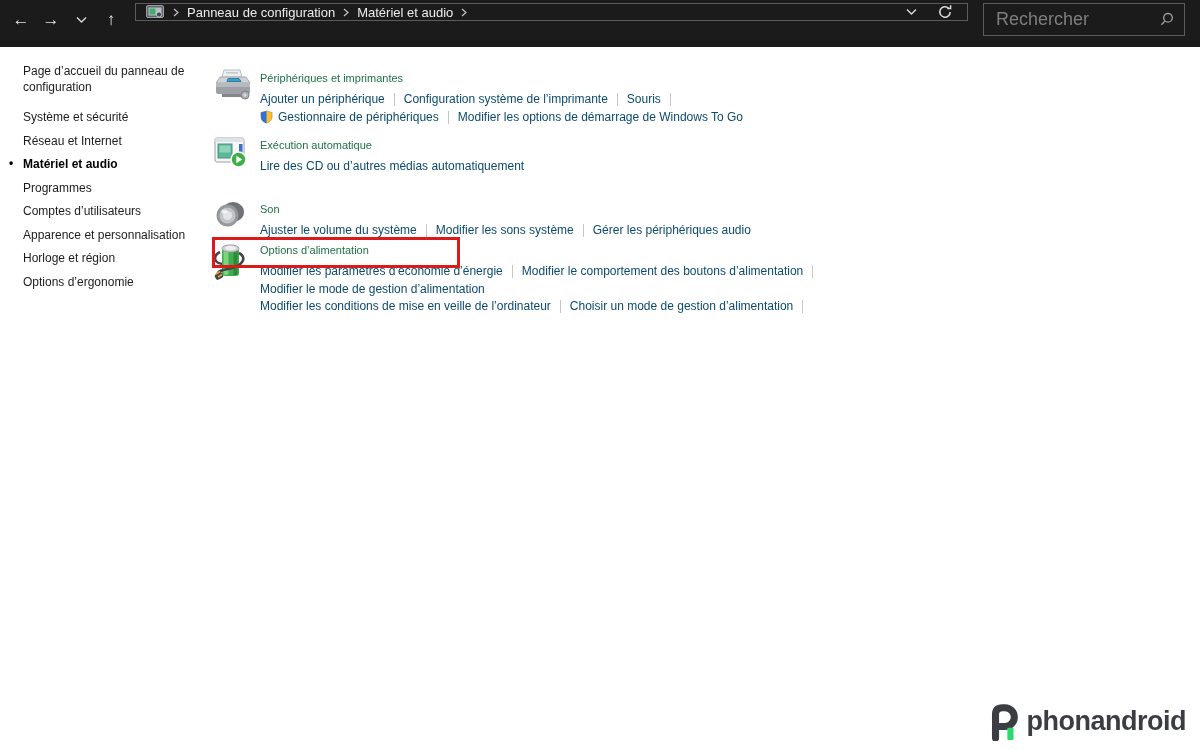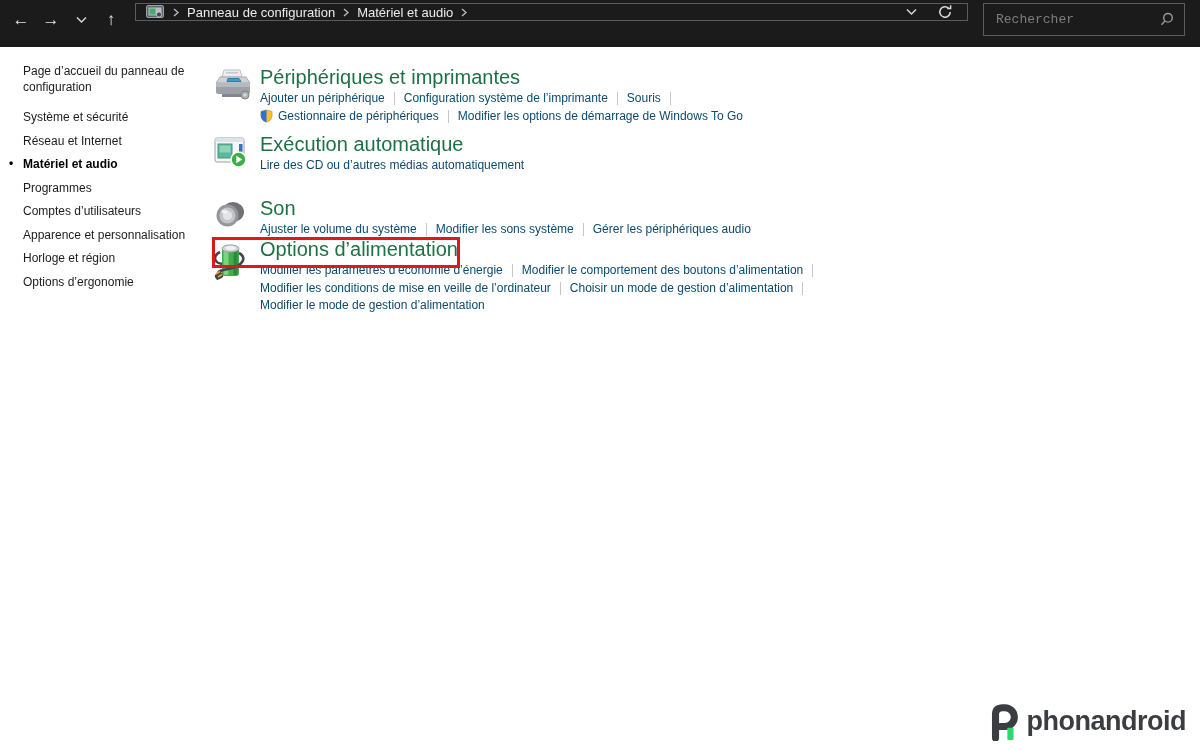--- a/index.html
+++ b/index.html
@@ -33,40 +33,40 @@
   .addr-right { margin-left:auto; display:flex; align-items:center; gap:20px; padding-right:4px; }
   .addr-drop, .addr-refresh { display:inline-flex; cursor:pointer; }
 
   .searchbox {
     position:absolute; left:983px; top:3px; width:202px; height:33px;
     border:1px solid #5c5c5c; background:#1b1b1b;
     display:flex; align-items:center; padding:0 10px;
   }
   .searchbox input {
     flex:1; min-width:0; background:transparent; border:none; outline:none;
-    color:#cfcfcf; font-size:13px; font-family:Liberation Mono, monospace;
+    color:#cfcfcf; font-size:18px; font-family:Liberation Sans, sans-serif;
   }
   .searchbox input::placeholder { color:#7e7e7e; }
   .search-icon { display:inline-flex; margin-left:6px; cursor:pointer; }
 
   
   .sidebar { position:absolute; left:23px; top:63px; width:182px; }
   .side-item {
     position:relative; font-size:12px; line-height:16px; margin-bottom:7.5px;
     color:#1c1c1c; cursor:pointer;
   }
   .side-item:first-child { margin-bottom:14px; }
   .side-item.active { font-weight:bold; color:#000; }
   .side-item .bullet { position:absolute; left:-14px; top:-1px; font-size:12px; }
 
   
   .section { position:absolute; left:260px; }
   .sec-icon { position:absolute; left:-46px; top:0; width:38px; height:44px; cursor:pointer; }
   .sec-title {
-    display:inline-block; font-size:20px; line-height:19px; margin:0 0 3px 0;
+    display:inline-block; font-size:11px; line-height:19px; margin:0 0 3px 0;
     color:#1e7145; cursor:pointer; text-decoration:none;
   }
   .task-row { display:flex; align-items:center; font-size:12px; line-height:17.5px; white-space:nowrap; }
   .task-link { color:#0c4a6e; cursor:pointer; text-decoration:none; }
   .sep { display:inline-block; width:1px; height:13px; background:#c6c6c6; margin:0 9px; }
   .shield { display:inline-flex; margin-right:5px; }
 
   
   .highlight-rect {
     position:absolute; left:212px; top:237px; width:248px; height:31px;
@@ -234,26 +234,26 @@
     <path d="M25 13 C 33 17, 30 26, 14 29 C 8 30, 4 31, 4 34" fill="none" stroke="#41454c" stroke-width="2.6"></path>
     <rect x="1" y="33" width="8" height="6" rx="2" fill="#41454c" transform="rotate(-28 5 36)"></rect>
     <path d="M2 34 L6 31.5 M4 37 L8 34.5" stroke="#e8a33d" stroke-width="1.6"></path>
   </svg></span>
       <div class="sec-body"><a class="sec-title">Options d’alimentation</a><div class="task-row">
           <a class="task-link">Modifier les paramètres d’économie d’énergie</a>
           <span class="sep"></span>
           <a class="task-link">Modifier le comportement des boutons d’alimentation</a>
           <span class="sep"></span>
         </div><div class="task-row">
+          <a class="task-link">Modifier le mode de gestion d’alimentation</a>
+        </div><div class="task-row">
           <a class="task-link">Modifier les conditions de mise en veille de l’ordinateur</a>
           <span class="sep"></span>
           <a class="task-link">Choisir un mode de gestion d’alimentation</a>
           <span class="sep"></span>
-        </div><div class="task-row">
-          <a class="task-link">Modifier le mode de gestion d’alimentation</a>
         </div></div>
     </div>
   </div>
 
 <div class="highlight-rect" style="border-color: rgb(221, 26, 26);"></div>
 
 <div class="watermark">
   <span class="wm-mark">
     <svg width="36" height="40" viewBox="0 0 38 42">
       <path d="M9 39 V14 Q9 7 16.5 7 H19 A9.8 9.8 0 0 1 19 26.8 H14" fill="none" stroke="#3b3d42" stroke-width="7.5" stroke-linecap="round" stroke-linejoin="round"></path>

